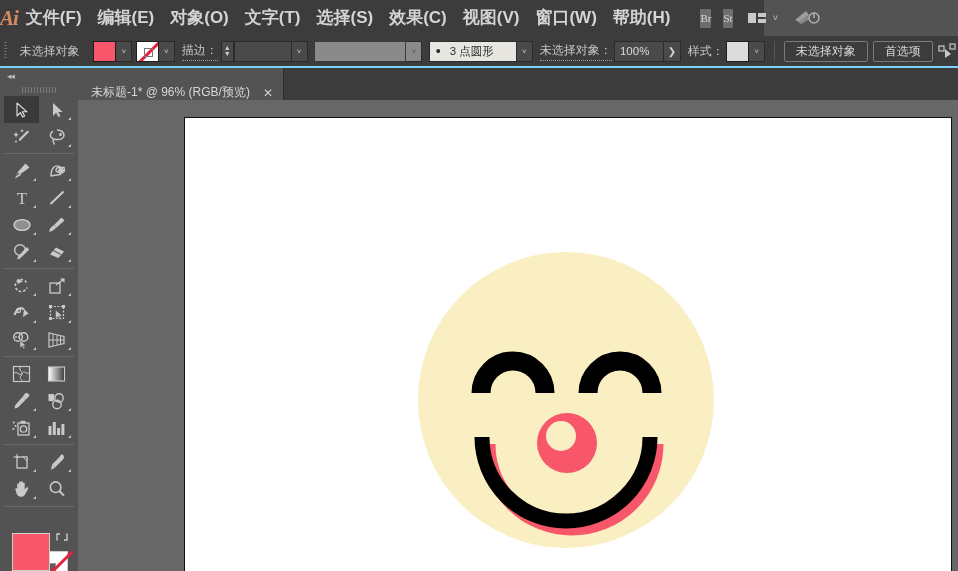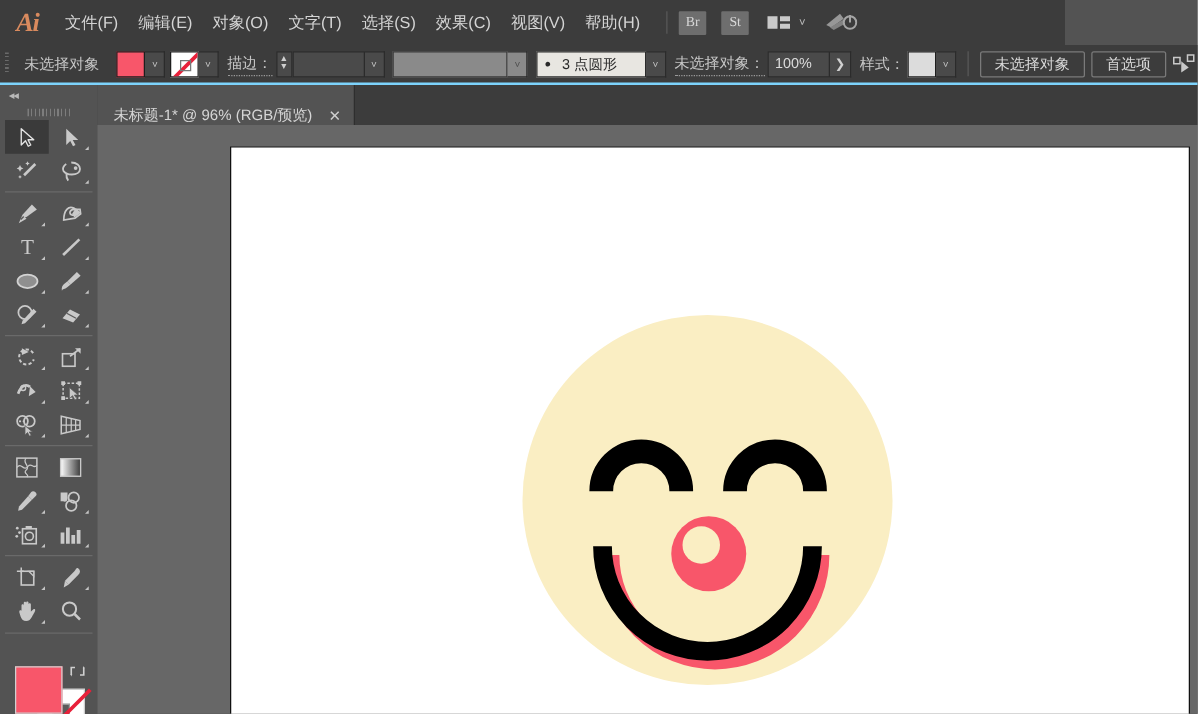--- a/index.html
+++ b/index.html
@@ -8,34 +8,34 @@
     overflow: hidden;
     background: #535353;
     font-family: "Liberation Sans", "DejaVu Sans", sans-serif;
     font-size: 12px;
     color: #c8c8c8;
     -webkit-font-smoothing: antialiased;
   }
 
   
   #menubar {
-    position: absolute; left: 0; top: 0; width: 852px; height: 36px;
+    position: absolute; left: 0; top: 0; width: 764px; height: 36px;
     background: #3c3c3c;
     display: flex; align-items: center;
   }
   #ai-logo {
     width: 44px; height: 36px;
     display: flex; align-items: center; justify-content: center;
     font-family: "Liberation Serif", "DejaVu Serif", serif;
     font-size: 21px; font-weight: bold; font-style: italic;
     color: #d98a5e; letter-spacing: -1px;
   }
   .menu-item {
     padding: 0 8px; height: 36px; line-height: 36px;
-    font-size: 13px; color: #d4d4d4; cursor: default; white-space: nowrap;
+    font-size: 17px; color: #d4d4d4; cursor: default; white-space: nowrap; font-weight: bold;
   }
   .menu-sep {
     width: 1px; height: 18px; background: #585858; margin: 0 9px 0 13px;
   }
   .app-badge {
     width: 22px; height: 19px; background: #6e6e6e;
     display: flex; align-items: center; justify-content: center;
     font-size: 11px; color: #d8d8d8; margin-right: 12px;
     font-family: "Liberation Serif", serif; border-radius: 1px;
   }
@@ -183,20 +183,21 @@
 
 <div id="menubar">
   <div id="ai-logo" style="color: rgb(217, 138, 94);">Ai</div>
   <div class="menu-item">文件(F)</div>
   <div class="menu-item">编辑(E)</div>
   <div class="menu-item">对象(O)</div>
   <div class="menu-item">文字(T)</div>
   <div class="menu-item">选择(S)</div>
   <div class="menu-item">效果(C)</div>
   <div class="menu-item">视图(V)</div>
+  <div class="menu-item">窗口(W)</div>
   <div class="menu-item">帮助(H)</div>
   <div class="menu-sep"></div>
   <div class="app-badge">Br</div>
   <div class="app-badge">St</div>
   <div id="arrange-icon">
     <svg width="20" height="14" viewBox="0 0 20 14">
       <rect x="1" y="2" width="8" height="10" fill="#c9c9c9"></rect>
       <rect x="11" y="2" width="8" height="4" fill="#c9c9c9"></rect>
       <rect x="11" y="8" width="8" height="4" fill="#c9c9c9"></rect>
     </svg>

